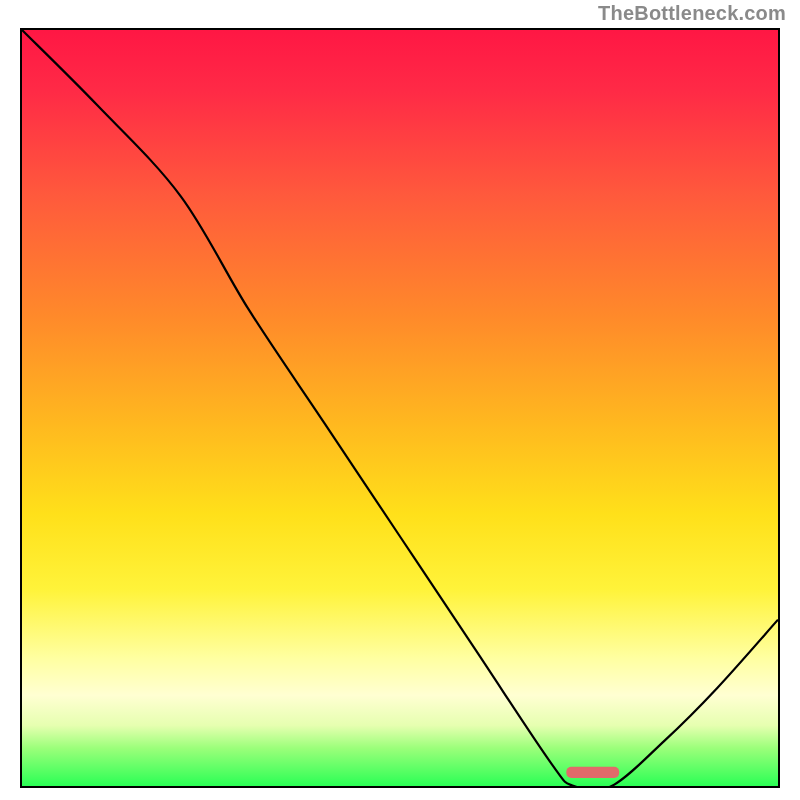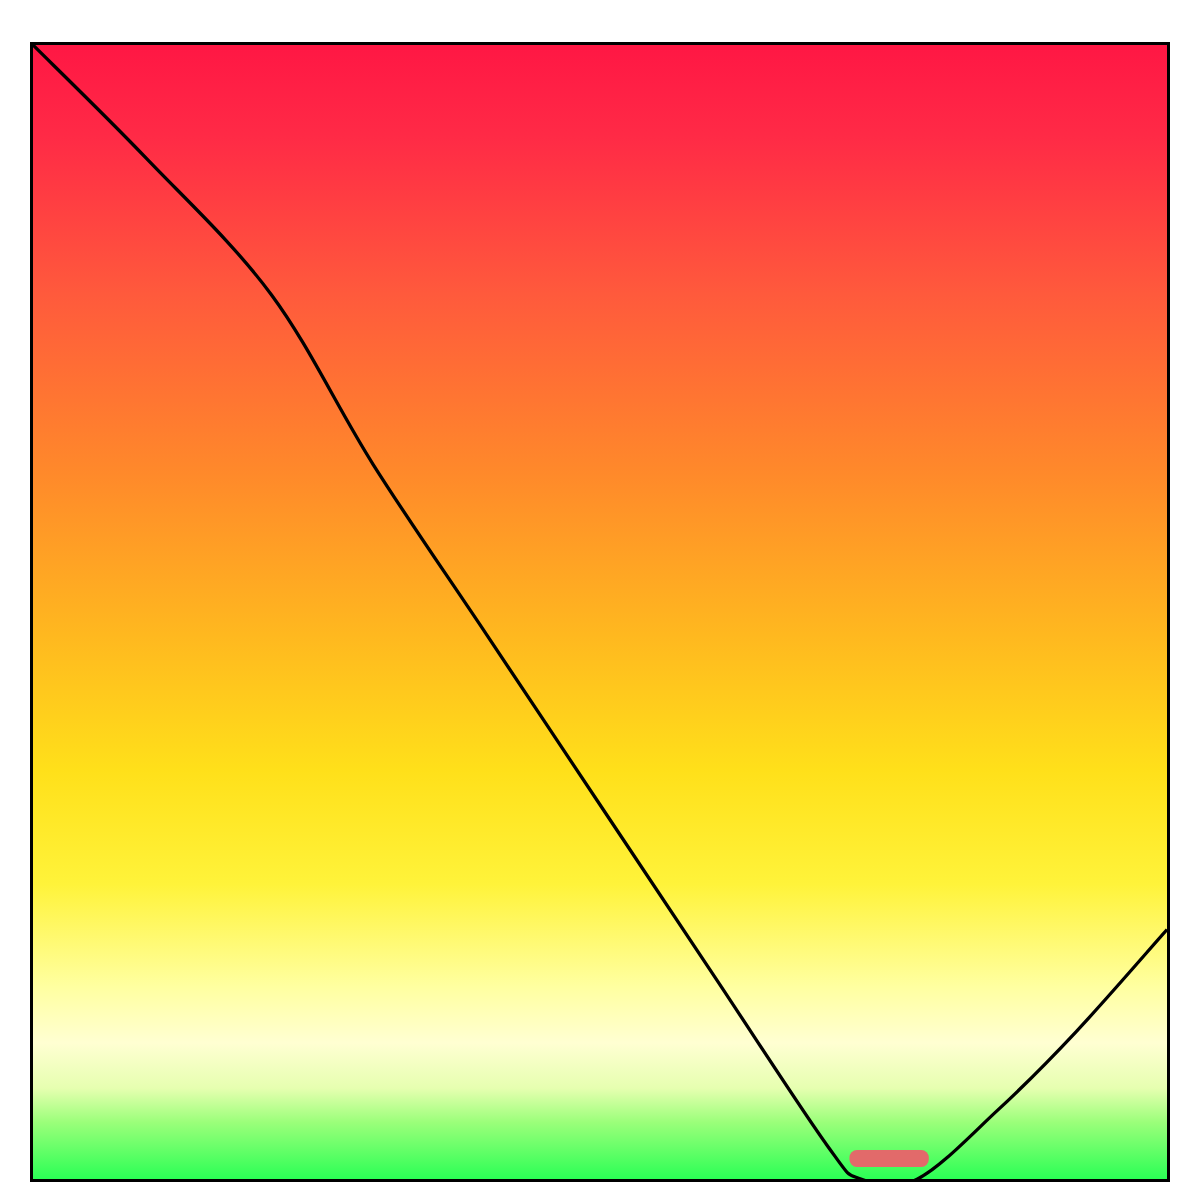--- a/index.html
+++ b/index.html
@@ -54,20 +54,21 @@
   }
   svg.overlay {
     position: absolute;
     inset: 0;
   }
 </style>
 </head>
 <body>
 
 <div class="container">
+  <div class="watermark">TheBottleneck.com</div>
 
   <div class="plot-frame">
     <div class="gradient-bg"></div>
     <svg class="overlay" viewBox="0 0 756 756" preserveAspectRatio="none">
       <path fill="none" stroke="#000" stroke-width="2.2" d="M 0.0 0.0 C 12.6 12.6, 49.1 47.9, 75.6 75.6 C 102.1 103.3, 133.6 132.3, 158.8 166.3 C 184.0 200.3, 202.9 241.9, 226.8 279.7 C 250.7 317.5, 277.2 355.3, 302.4 393.1 C 327.6 430.9, 352.8 468.7, 378.0 506.5 C 403.2 544.3, 428.4 582.1, 453.6 619.9 C 478.8 657.7, 512.8 710.6, 529.2 733.3 C 545.6 756.0, 541.8 752.2, 551.9 756.0 C 562.0 759.8, 574.6 763.6, 589.7 756.0 C 604.8 748.4, 625.0 727.0, 642.6 710.6 C 660.2 694.3, 676.6 677.9, 695.5 657.7 C 714.4 637.6, 745.9 601.0, 756.0 589.7"></path>
       <rect rx="5" ry="5" fill="#e26a6a" x="544.3" y="736.7" width="52.9" height="11.3"></rect>
     </svg>
   </div>
 </div>
 

